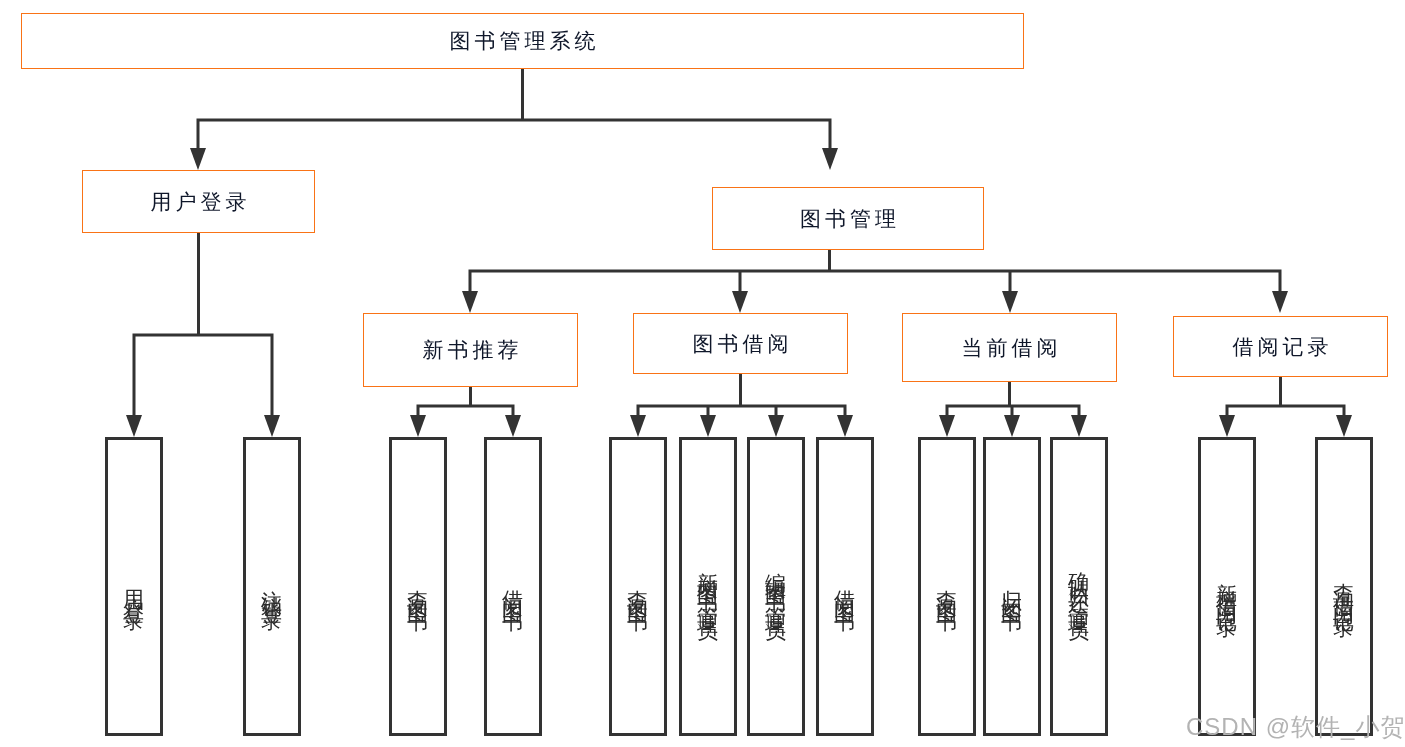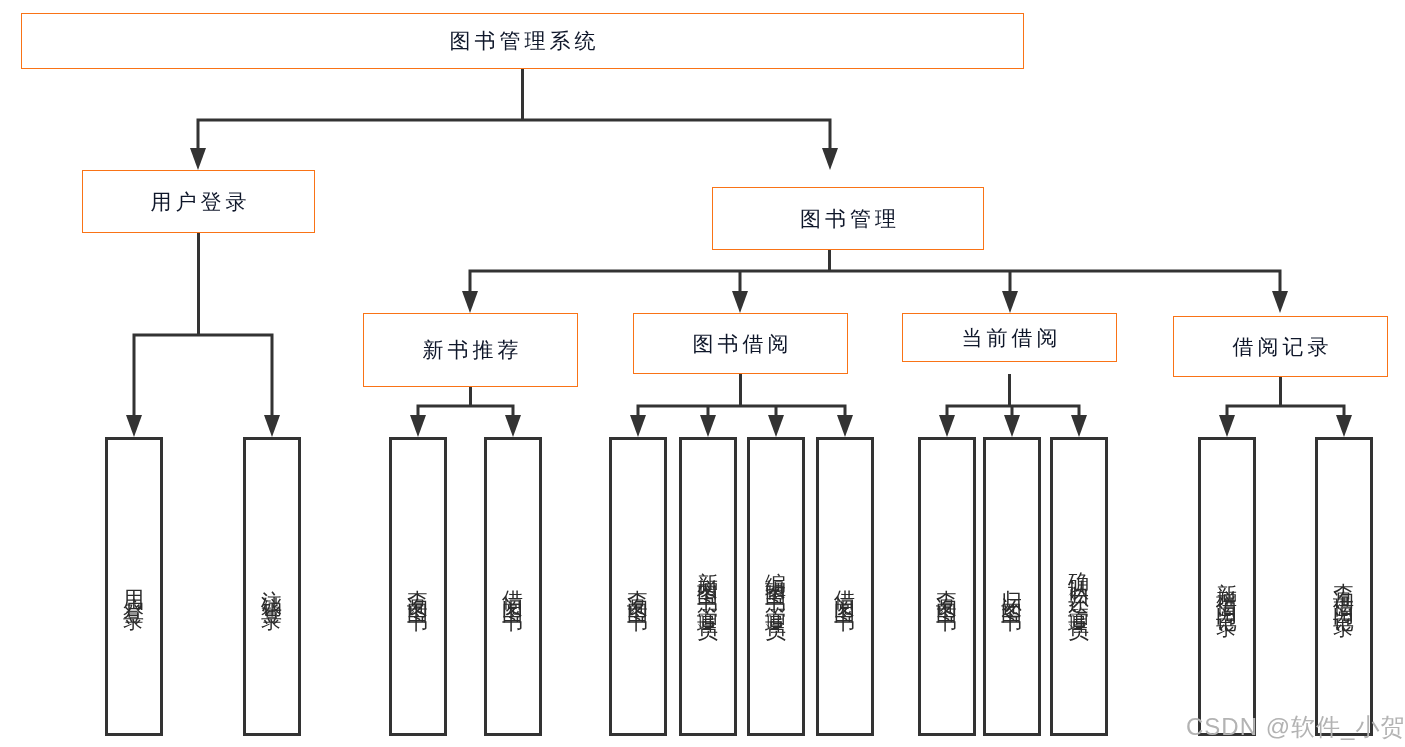--- a/index.html
+++ b/index.html
@@ -100,21 +100,21 @@
   <div class="hbox" style="left:712px; top:170px; width:272px; height:63px;margin-top:17px;">
     <span>图书管理</span>
   </div>
 
   <div class="hbox" style="left:363px; top:313px; width:215px; height:74px;">
     <span>新书推荐</span>
   </div>
   <div class="hbox" style="left:633px; top:313px; width:215px; height:61px;">
     <span>图书借阅</span>
   </div>
-  <div class="hbox" style="left:902px; top:313px; width:215px; height:49px;">
+  <div class="hbox" style="left:902px; top:313px; width:215px; height:69px;">
     <span>当前借阅</span>
   </div>
   <div class="hbox" style="left:1173px; top:316px; width:215px; height:61px;">
     <span>借阅记录</span>
   </div>
 
   <div class="vbox" style="left:105px;">
     <span>用户登录</span>
   </div>
   <div class="vbox" style="left:243px;">

